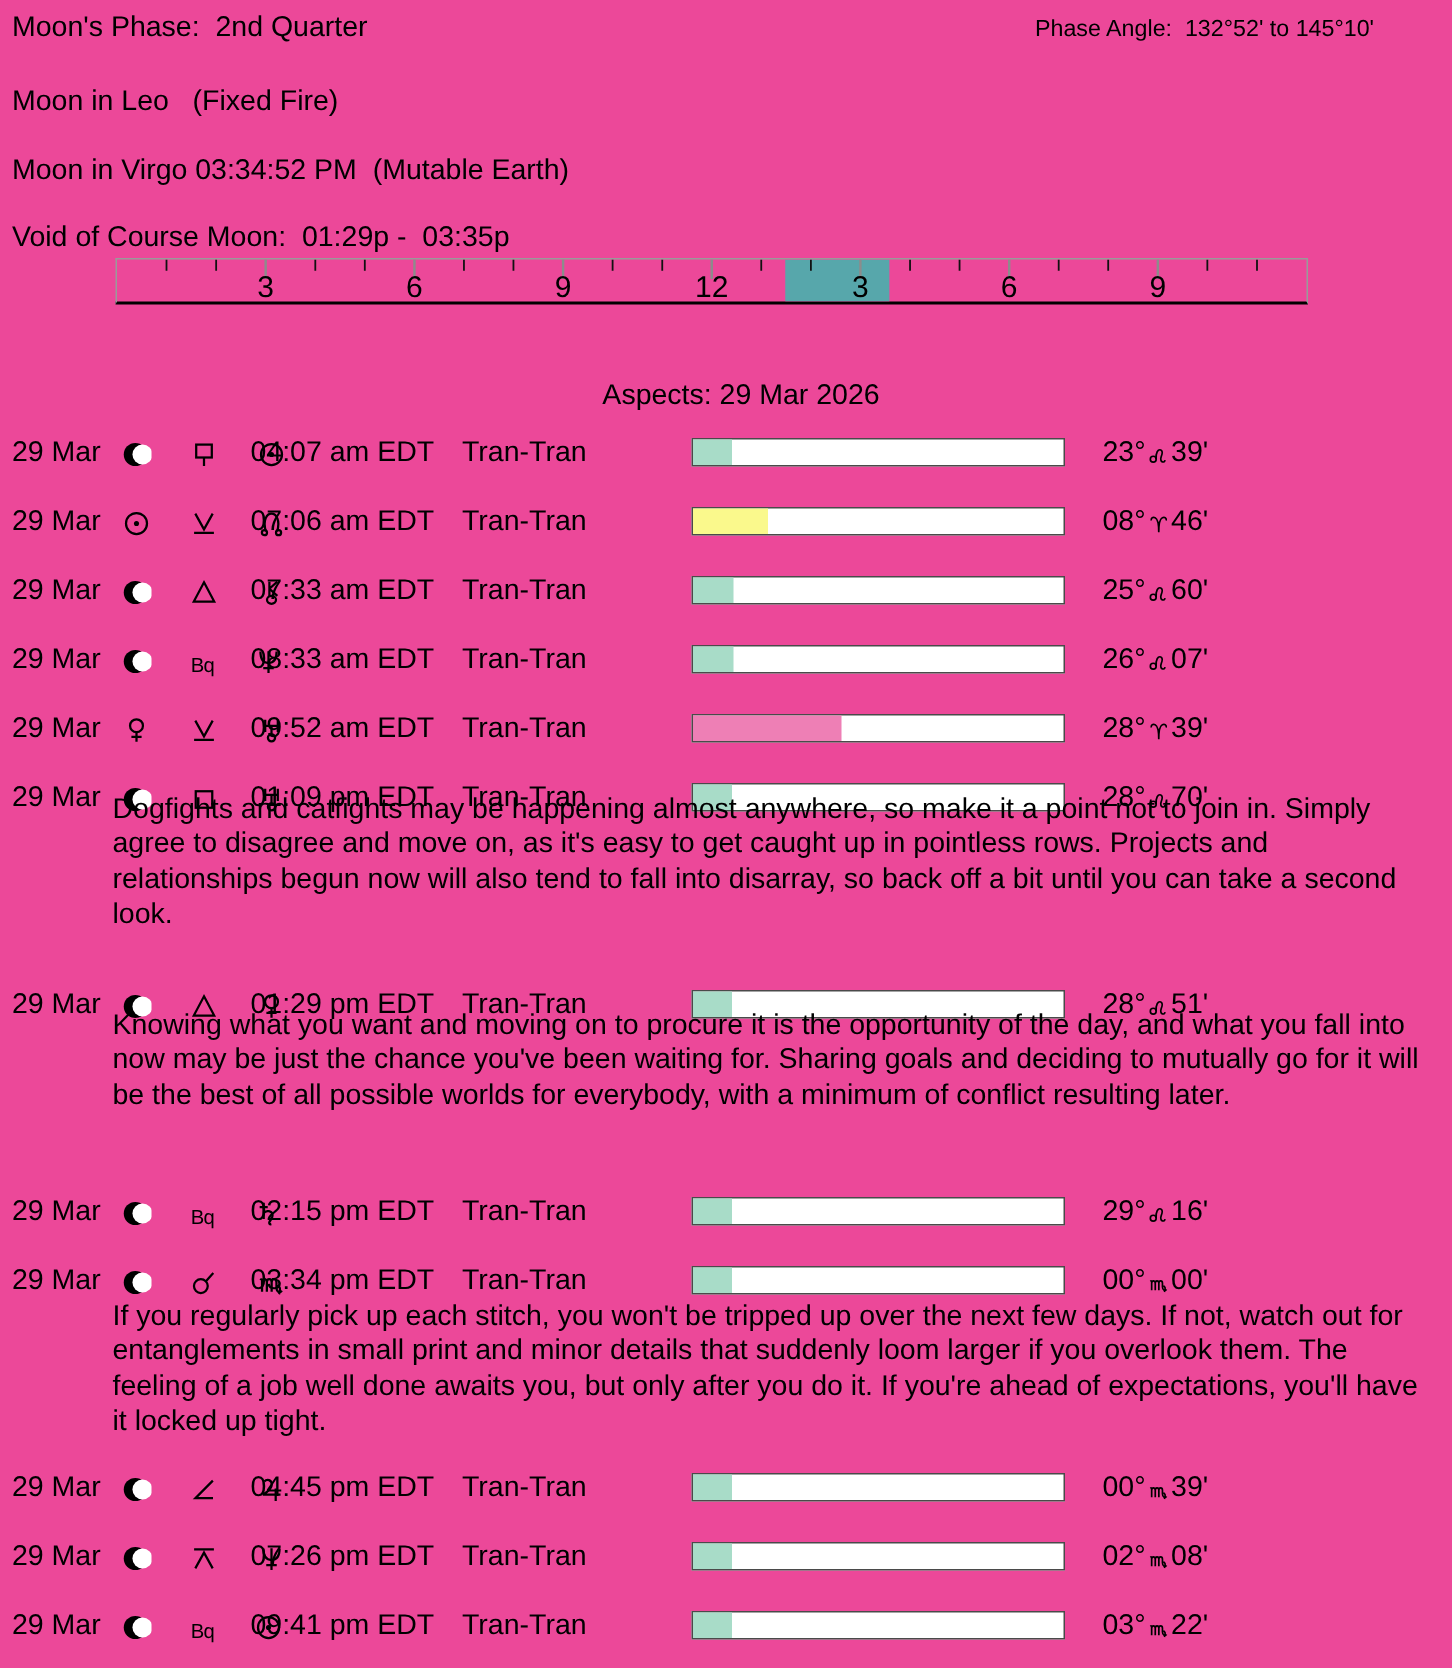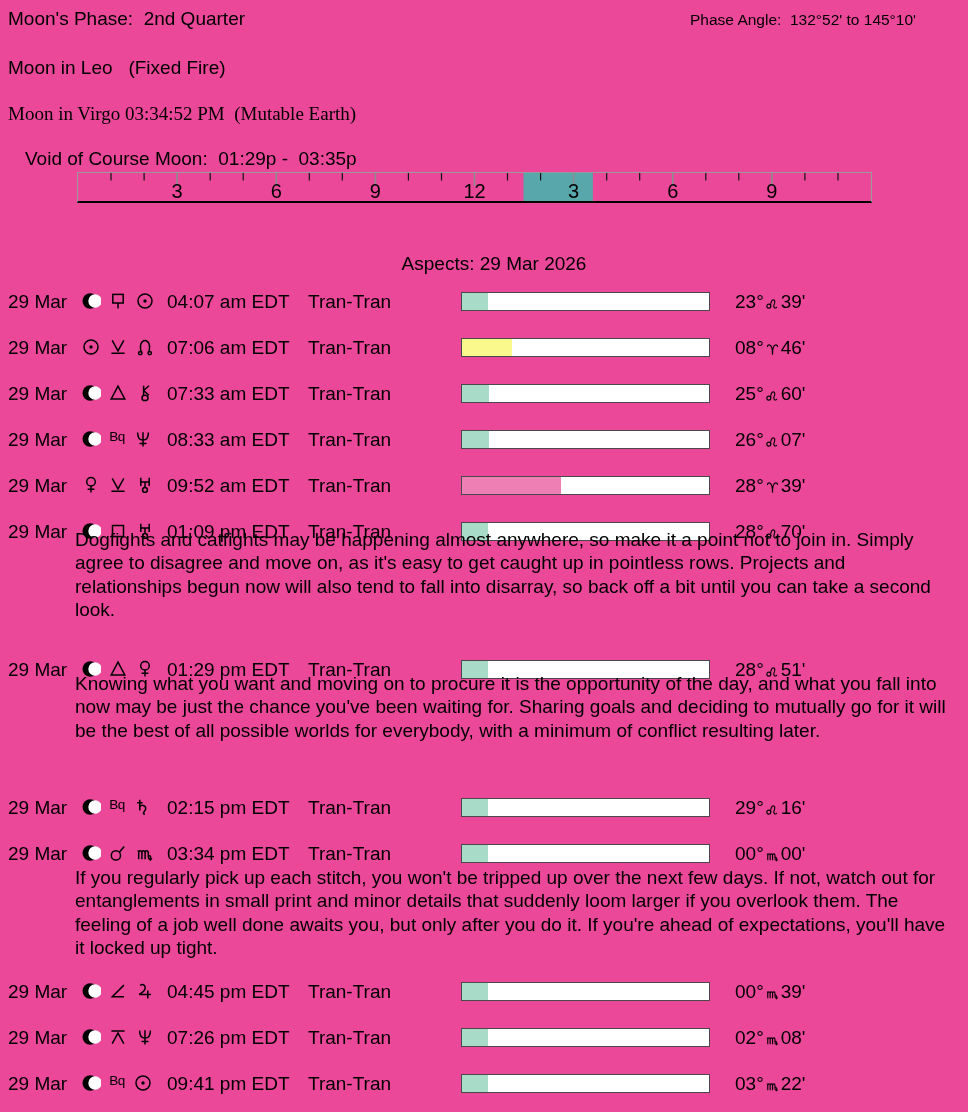--- a/index.html
+++ b/index.html
@@ -8,41 +8,41 @@
   .abs{position:absolute;}
   .hline{font-size:19px;white-space:pre-wrap;}
   .small{font-size:15.5px;}
   .title{font-size:19px;text-align:center;width:968px;left:10px;}
   
   #ruler{left:77px;top:172px;width:795px;height:31px;border:1px solid #9a9a9a;border-bottom:2px solid #000;box-sizing:border-box;}
   #ruler svg{display:block;}
   
   .arow{position:absolute;left:0;width:968px;height:22px;font-size:19px;padding-left:32px;}
   .c-date{position:absolute;left:8px;top:0;}
-  .c-sym{position:absolute;left:81px;top:0;display:flex;gap:7px;align-items:flex-start;height:22px;}
+  .c-sym{position:absolute;left:81px;top:0;display:flex;gap:25px;align-items:flex-end;height:22px;}
   .c-time{position:absolute;left:167px;top:0;white-space:pre;}
   .c-type{position:absolute;left:308px;top:0;}
   .c-bar{position:absolute;left:461px;top:1px;width:247px;height:17px;border:1px solid #4a4a4a;background:#fff;}
   .c-fill{height:100%;}
   .c-deg{position:absolute;left:735px;top:0;display:flex;align-items:center;height:22px;}
   .glyph{width:20px;height:20px;display:block;}
   .glyph-sm{width:15px;height:15px;display:block;margin:2px 1px 0 1px;}
   .bq{font-size:13.5px;letter-spacing:-0.5px;display:inline-block;width:18px;text-align:center;}
   .note{position:absolute;left:75px;width:872px;font-size:19px;line-height:23.25px;}
   .rlabel{font-size:20px;font-family:"Liberation Sans",sans-serif;}
 </style>
 </head>
 <body>
 
 <div id="page">
   <div class="abs hline" style="left:8px;top:8px;">Moon's Phase:  2nd Quarter</div>
   <div class="abs small" style="left:690px;top:11px;white-space:pre-wrap;">Phase Angle:  132°52' to 145°10'</div>
   <div class="abs hline" style="left:8px;top:57px;">Moon in Leo   (Fixed Fire)</div>
-  <div class="abs hline" style="left:8px;top:103px;font-family:Liberation Serif, serif;">Moon in Virgo 03:34:52 PM  (Mutable Earth)</div>
-  <div class="abs hline" style="left:8px;top:148px;margin-left:17px;">Void of Course Moon:  01:29p -  03:35p</div>
+  <div class="abs hline" style="left:8px;top:103px;">Moon in Virgo 03:34:52 PM  (Mutable Earth)</div>
+  <div class="abs hline" style="left:8px;top:148px;">Void of Course Moon:  01:29p -  03:35p</div>
 
   <div class="abs" id="ruler">
       <svg width="793" height="28">
         <rect x="445.5" y="0" width="69.4" height="28" fill="#57a7ab"></rect>
         <line x1="33.0" y1="0" x2="33.0" y2="7.5" stroke="#111" stroke-width="1.2"></line>
         <line x1="66.1" y1="0" x2="66.1" y2="7.5" stroke="#111" stroke-width="1.2"></line>
         <line x1="99.1" y1="0" x2="99.1" y2="13" stroke="#8c8c8c" stroke-width="1.6"></line>
         <line x1="132.2" y1="0" x2="132.2" y2="7.5" stroke="#111" stroke-width="1.2"></line>
         <line x1="165.2" y1="0" x2="165.2" y2="7.5" stroke="#111" stroke-width="1.2"></line>
         <line x1="198.3" y1="0" x2="198.3" y2="13" stroke="#8c8c8c" stroke-width="1.6"></line>

